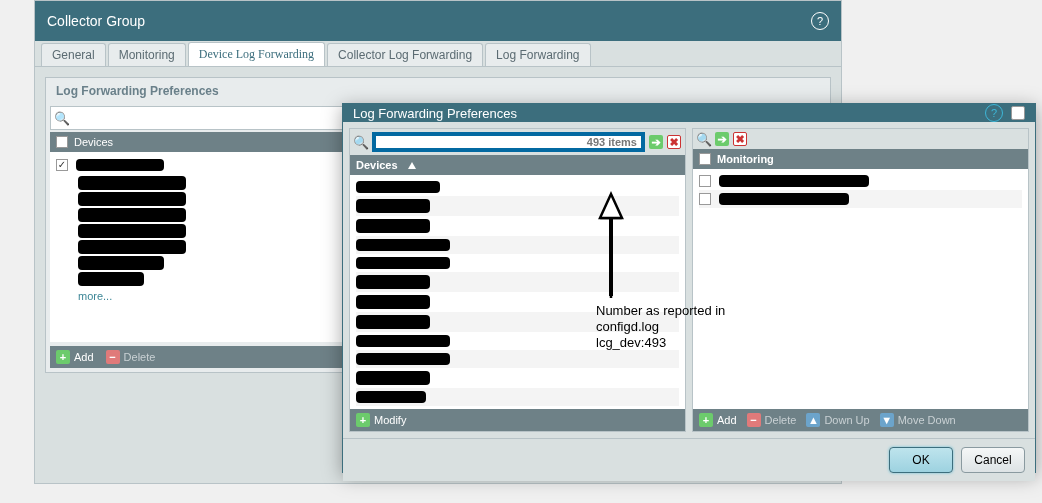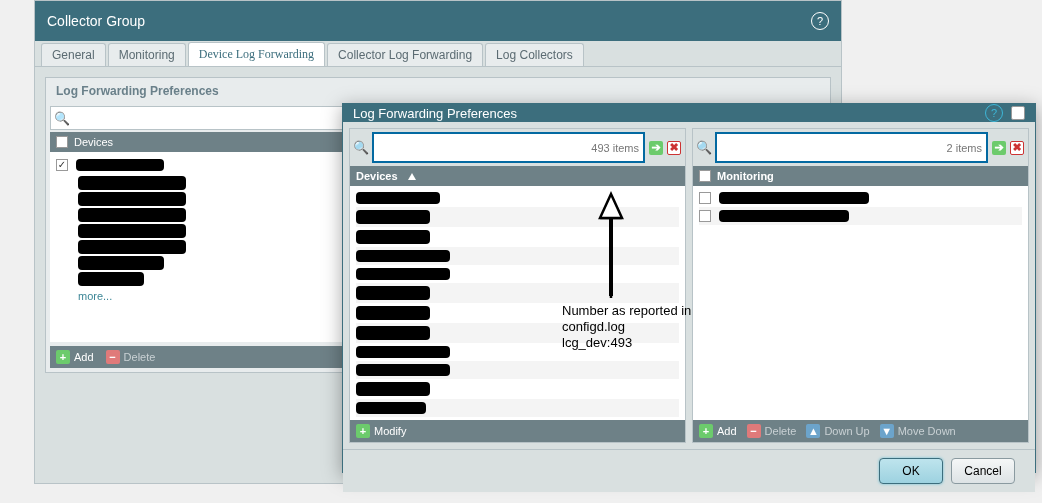--- a/index.html
+++ b/index.html
@@ -36,53 +36,53 @@
   .ico-mag { font-size:13px; }
   .ico-list { width:14px; height:14px; background:#fff; border:1px solid #999; }
 
   
   .modal { position:absolute; left:342px; top:103px; width:694px; height:370px; background:#D9E0E0; border:1px solid #3C6E7D; box-shadow:0 4px 18px rgba(0,0,0,.35); display:flex; flex-direction:column; }
   .mod-title { height:32px; background:#3C6E7D; color:#fff; display:flex; align-items:center; padding:0 10px; font-size:13px; gap:8px; }
   .mod-title .sp { flex:1; }
   .mod-body { flex:1; display:flex; gap:6px; padding:6px; }
   .panel { flex:1; display:flex; flex-direction:column; background:#D9E0E0; border:1px solid #B8C3C7; min-width:0; }
   .panel-search { display:flex; align-items:center; gap:4px; padding:3px 4px; background:#D9E0E0; }
-  .panel-search input { flex:1; border:2px solid #0369a1; height:31px; padding:0 4px; text-align:right; color:#777; font-size:11px; }
+  .panel-search input { flex:1; border:4px solid #0369a1; height:20px; padding:0 4px; text-align:right; color:#777; font-size:11px;font-weight:bold; }
   .panel-head { background:#6E8187; color:#fff; padding:4px 6px; display:flex; align-items:center; gap:6px; font-weight:bold; }
   .panel-list { flex:1; background:#fff; overflow-y:scroll; padding:3px 6px; }
   .row { display:flex; align-items:center; gap:8px; padding:1px 0; }
   .row:nth-child(even){ background:#f4f4f4; }
   .cb { width:12px; height:12px; border:1px solid #999; background:#fff; display:inline-block; }
   .cb.ck::after { content:"✓"; font-size:10px; display:block; line-height:10px; text-align:center; }
   .panel-foot { background:#6E8187; color:#fff; padding:4px 6px; display:flex; align-items:center; gap:10px; }
-  .mod-foot { background:#D9E0E0; border-top:1px solid #B8C3C7; padding:8px 20px; display:flex; justify-content:flex-end; gap:8px; }
+  .mod-foot { background:#D9E0E0; border-top:1px solid #B8C3C7; padding:8px 10px; display:flex; justify-content:flex-end; gap:8px; }
   .btn { min-width:64px; height:26px; border:1px solid #8A9AA0; border-radius:4px; background:linear-gradient(#F5F7F7,#DDE3E5); cursor:pointer; font-size:12px; }
   .btn.primary { background:linear-gradient(#BEE4ED,#9DD2E0); border-color:#3C6E7D; box-shadow:0 0 3px #6CC1D6; }
   .tri { display:inline-block; width:0; height:0; border-left:4px solid transparent; border-right:4px solid transparent; border-bottom:7px solid #fff; margin-left:4px; }
 
   
   .annot { position:absolute; left:594px; top:188px; pointer-events:none; }
-  .annot-text { position:absolute; left:562px; top:303px; font-family: "Segoe UI", Arial, sans-serif; font-size:13px; color:#000; line-height:16px; width:200px; }
+  .annot-text { position:absolute; left:596px; top:303px; font-family: "Segoe UI", Arial, sans-serif; font-size:13px; color:#000; line-height:16px; width:200px; }
   svg.arrow { width:34px; height:110px; }
 </style>
 </head>
 <body>
 
 <div class="bg-window">
   <div class="bg-titlebar">
     <span>Collector Group</span>
     <span class="sp"></span>
     <span class="ico ico-help">?</span>
   </div>
   <div class="bg-tabs" id="bg-tabs">
       <div class="bg-tab">General</div>
       <div class="bg-tab">Monitoring</div>
       <div class="bg-tab active">Device Log Forwarding</div>
       <div class="bg-tab">Collector Log Forwarding</div>
-      <div class="bg-tab">Log Collectors</div>
+      <div class="bg-tab">Log Forwarding</div>
     </div>
   <div class="bg-group">
     <div class="bg-group-title">Log Forwarding Preferences</div>
     <div class="bg-search-row">
       <span class="ico ico-mag">🔍</span>
       <input type="text" style="">
     </div>
     <div class="bg-col-head">
       <span class="cb"></span>
       <span>Devices</span>
@@ -176,21 +176,20 @@
         <span class="tiny-btn">
             <span class="ico ico-mod">+</span>
             <span>Modify</span>
           </span>
       </div>
     </div>
 
     <div class="panel">
       <div class="panel-search">
         <span class="ico ico-mag">🔍</span>
-        <input type="text" value="2 items" style="">
         <span class="ico ico-arrow">➔</span>
         <span class="ico ico-x">✖</span>
       </div>
       <div class="panel-head">
         <span class="cb"></span>
         <span>Monitoring</span>
       </div>
       <div class="panel-list" id="col-list">
           <div class="row">
             <span class="cb"></span>

